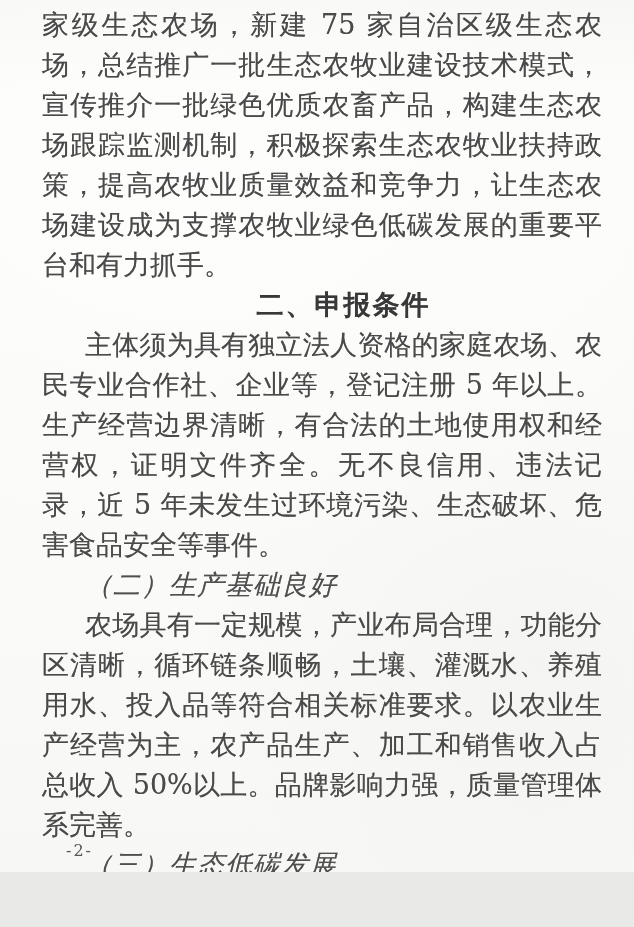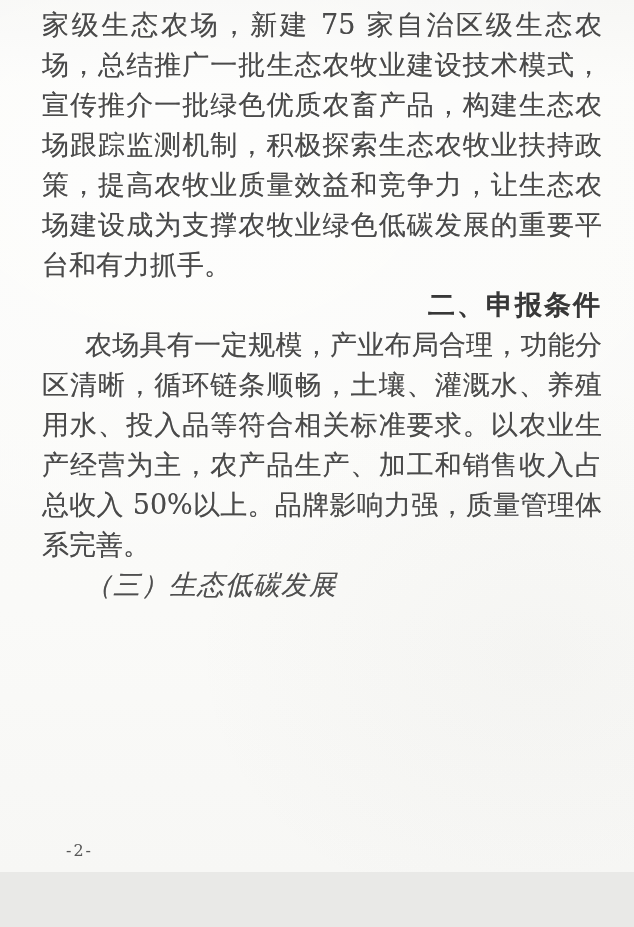--- a/index.html
+++ b/index.html
@@ -35,21 +35,21 @@
     text-indent: 43px;
     text-shadow: 0 0 0.5px rgba(74,74,74,0.55);
   }
   .content p.continued {
     text-indent: 0;
   }
   .content p.heading {
     font-family: Liberation Sans, sans-serif;
     font-weight: bold;
     color: #383838;
-    text-align: right;
+    text-align: center;
     letter-spacing: 2px;
   }
   .content p.subheading {
     font-style: italic;
     text-align: left;
     letter-spacing: 1px;
     color: #4f4f4f;
   }
   .page-number {
     position: absolute;
@@ -61,18 +61,20 @@
     color: #575757;
   }
 </style>
 </head>
 <body>
 
 <div class="page">
   <div class="content">
     <p class="continued">家级生态农场，新建 75 家自治区级生态农场，总结推广一批生态农牧业建设技术模式，宣传推介一批绿色优质农畜产品，构建生态农场跟踪监测机制，积极探索生态农牧业扶持政策，提高农牧业质量效益和竞争力，让生态农场建设成为支撑农牧业绿色低碳发展的重要平台和有力抓手。</p>
     <p class="heading">二、申报条件</p>
+    <p>主体须为具有独立法人资格的家庭农场、农民专业合作社、企业等，登记注册 5 年以上。生产经营边界清晰，有合法的土地使用权和经营权，证明文件齐全。无不良信用、违法记录，近 5 年未发生过环境污染、生态破坏、危害食品安全等事件。</p>
+    <p class="subheading">（二）生产基础良好</p>
     <p>农场具有一定规模，产业布局合理，功能分区清晰，循环链条顺畅，土壤、灌溉水、养殖用水、投入品等符合相关标准要求。以农业生产经营为主，农产品生产、加工和销售收入占总收入 50%以上。品牌影响力强，质量管理体系完善。</p>
     <p class="subheading">（三）生态低碳发展</p>
 
   </div>
   <div class="page-number">-2-</div>
 </div>
 
 </body></html>

